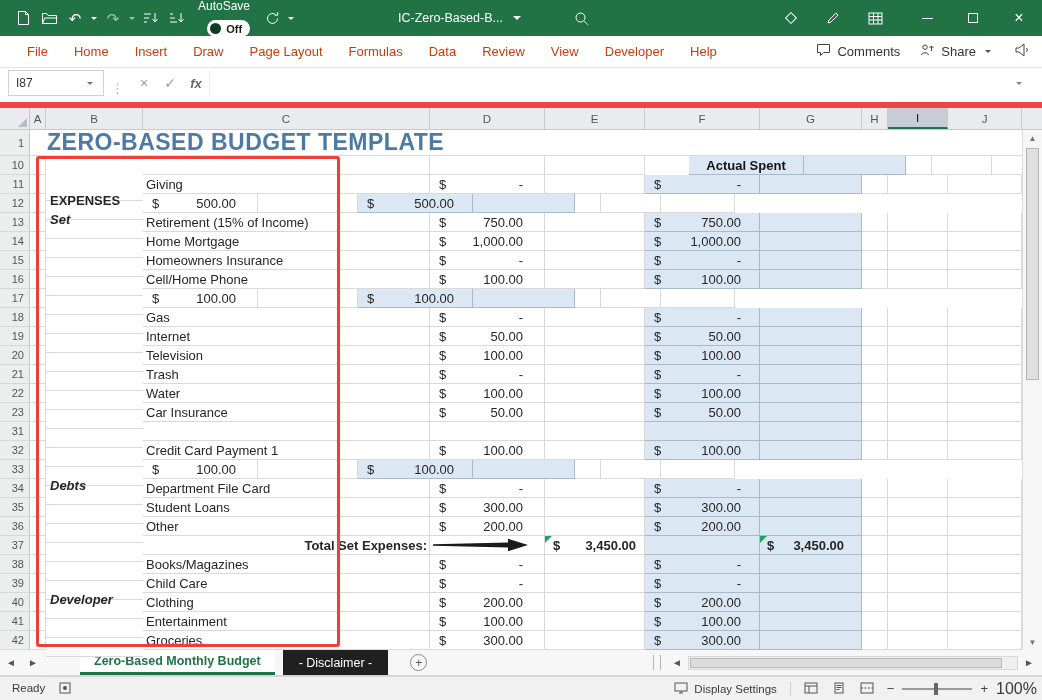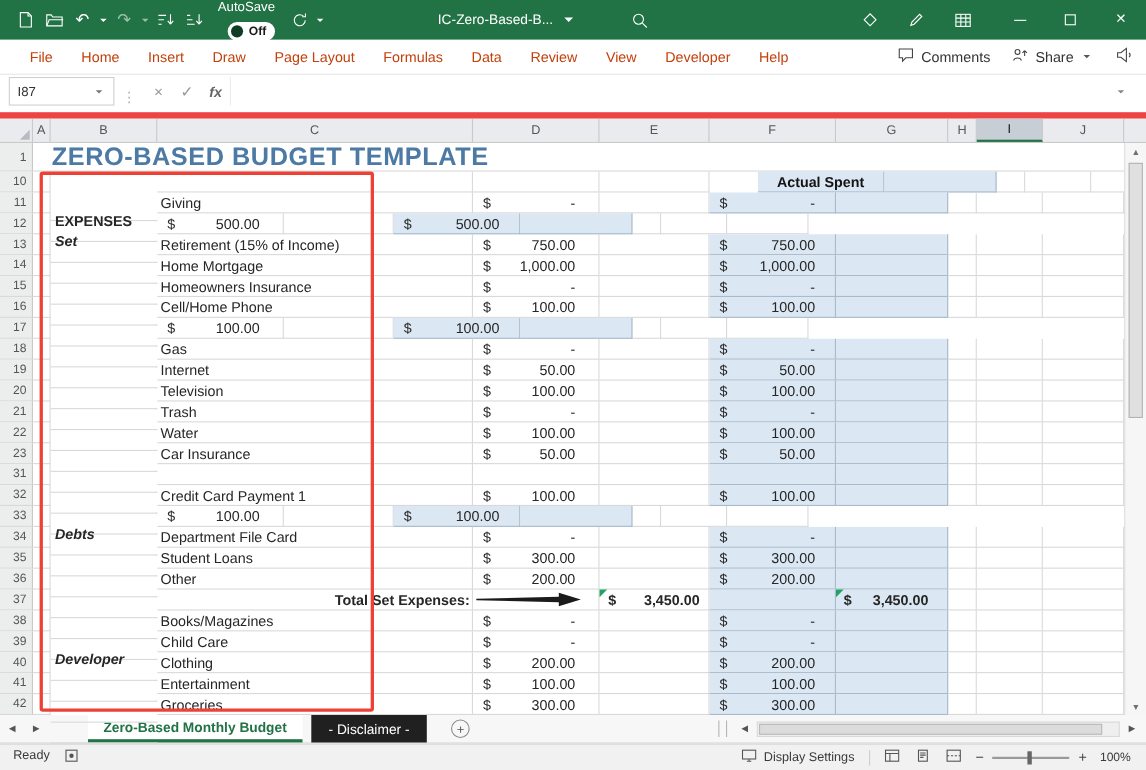--- a/index.html
+++ b/index.html
@@ -104,21 +104,21 @@
 
 .statusbar{height:24px;background:#f1f1f2;border-top:1px solid #d6d6d6;display:flex;align-items:center;font-size:11.5px;color:#3a3a3a;}
 .status-left{display:flex;align-items:flex-start;gap:14px;padding-left:12px;}
 .status-right{margin-left:auto;display:flex;align-items:center;gap:13px;padding-right:10px;}
 .sb-btn{display:flex;align-items:center;gap:6px;}
 .sb-div{width:1px;height:14px;background:#cfcfcf;}
 .view-btns{display:flex;gap:14px;align-items:center;}
 .zoom{display:flex;align-items:center;gap:8px;}
 .zoom-track{width:70px;height:2px;background:#9a9a9a;position:relative;}
 .zoom-thumb{position:absolute;left:32px;top:-5px;width:4px;height:12px;background:#666;}
-.zoom-level{width:36px;text-align:center;font-size:11px;}
+.zoom-level{width:36px;text-align:center;font-size:16px;}
 .zoom-glyph{font-size:13px;color:#444;}
 </style>
 </head>
 <body>
 
 <div class="titlebar">
   <div class="qat">
     <span class="icon-btn">
       <svg width="15" height="16" viewBox="0 0 15 16">
           <path d="M2.5 1.5h7l3 3v10h-10z" fill="none" stroke="#fff"></path>

